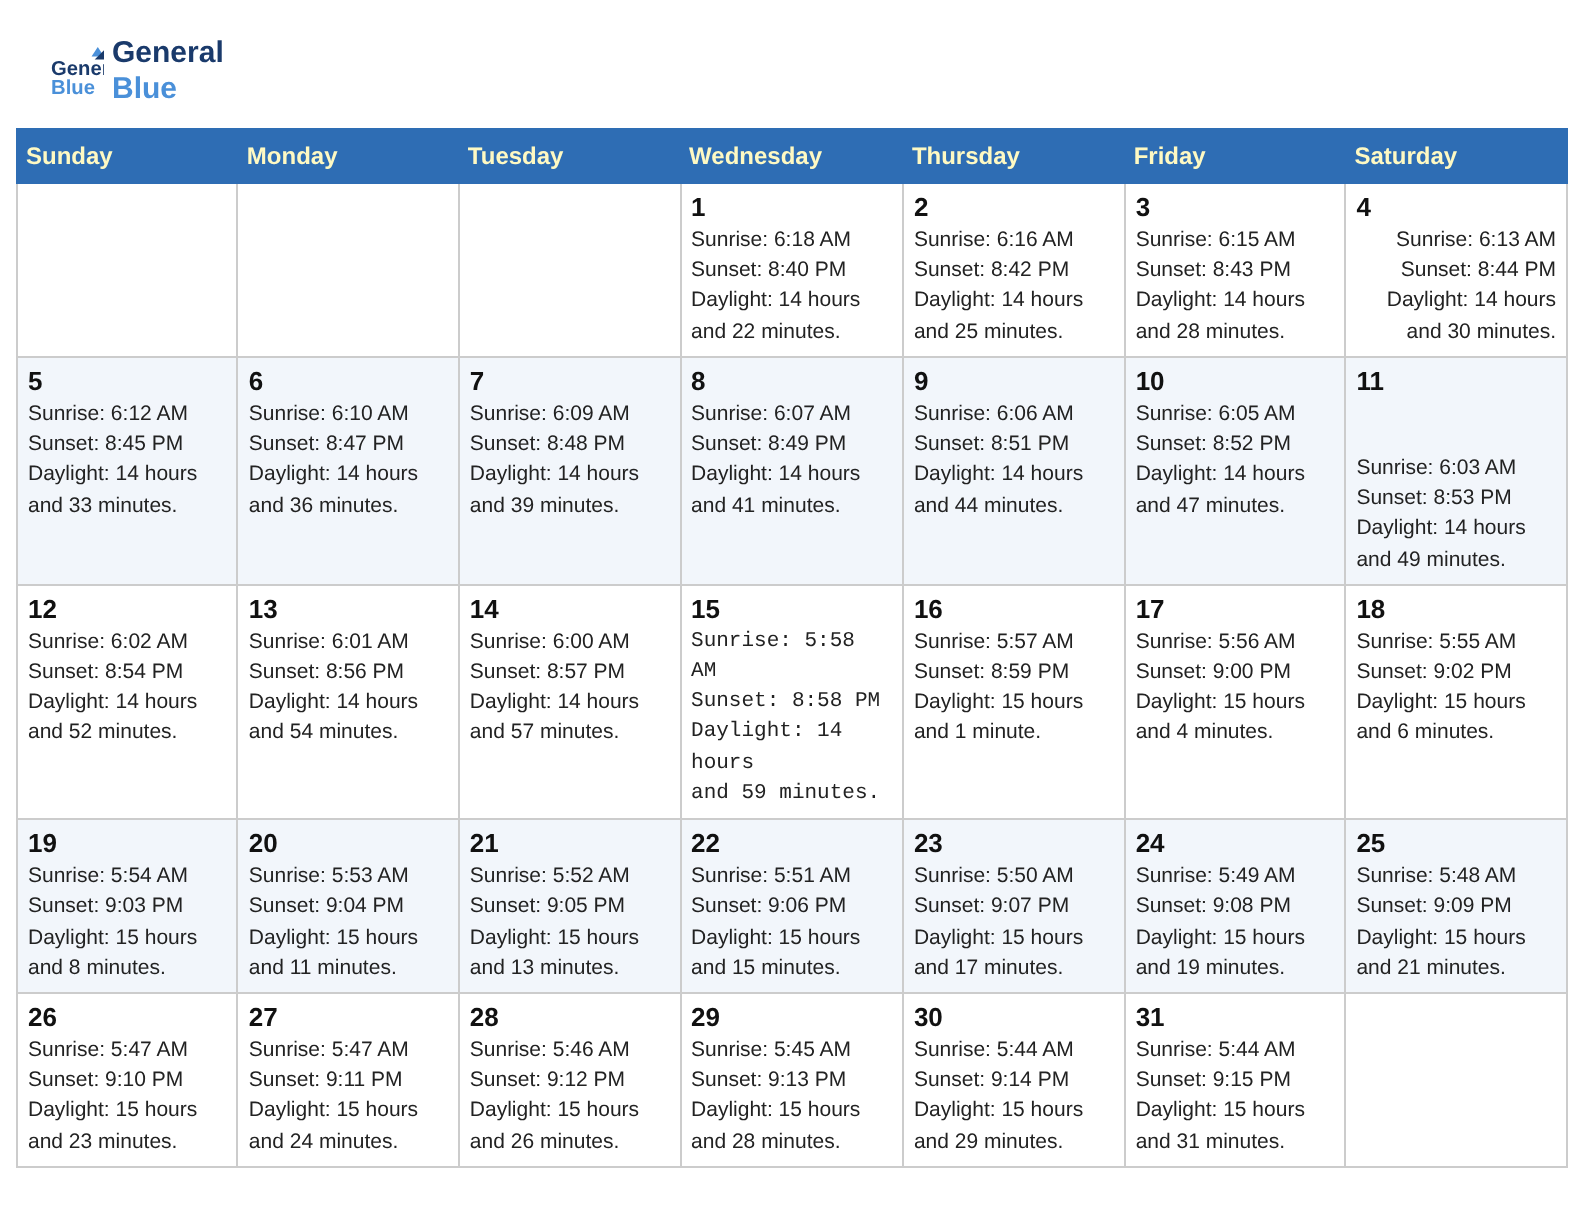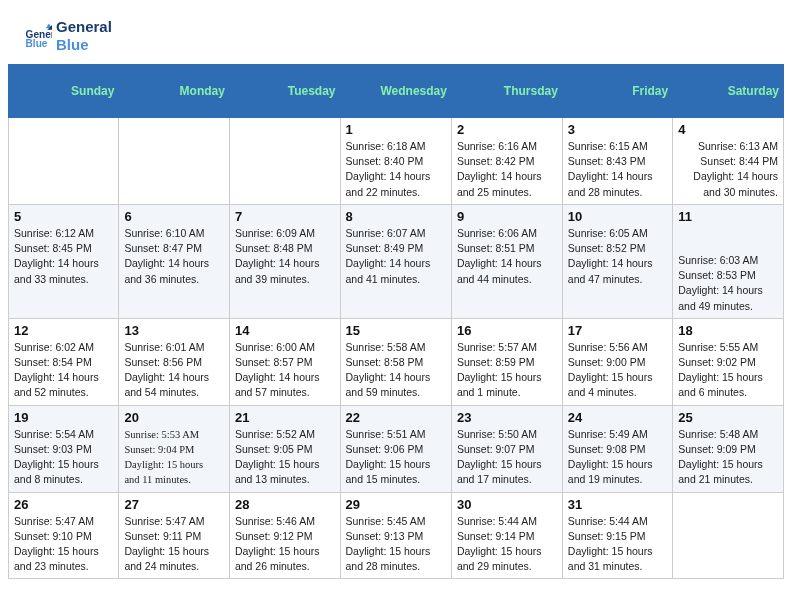--- a/index.html
+++ b/index.html
@@ -43,25 +43,25 @@
       border-collapse: collapse;
       margin: 0 0 0 0;
       padding: 0 8px;
       font-size: 11px;
     }
     .calendar-wrapper {
       padding: 0 8px 8px 8px;
     }
     .calendar th {
       background: #2e6db4;
-      color: #86efac;
+      color: #fef9c3;
       font-size: 12px;
       font-weight: bold;
-      padding: 19px 4px;
-      text-align: right;
+      padding: 6px 4px;
+      text-align: left;
       border: 1px solid #2e6db4;
     }
     .calendar td {
       vertical-align: top;
       border: 1px solid #ccc;
       padding: 4px 5px;
       width: 113px;
       min-height: 80px;
       background: #fff;
     }
@@ -222,21 +222,21 @@
           </td>
           <td>
             <div class="day-num">14</div>
             <div class="day-info" style="white-space: pre-line;">Sunrise: 6:00 AM
 Sunset: 8:57 PM
 Daylight: 14 hours
 and 57 minutes.</div>
           </td>
           <td>
             <div class="day-num">15</div>
-            <div class="day-info" style="white-space: pre-line;">Sunrise: 5:58 AM
+            <div class="day-info" style="white-space: pre-line; font-family: Liberation Mono, monospace;">Sunrise: 5:58 AM
 Sunset: 8:58 PM
 Daylight: 14 hours
 and 59 minutes.</div>
           </td>
           <td>
             <div class="day-num">16</div>
             <div class="day-info" style="white-space: pre-line;">Sunrise: 5:57 AM
 Sunset: 8:59 PM
 Daylight: 15 hours
 and 1 minute.</div>
@@ -259,21 +259,21 @@
         <tr>
           <td>
             <div class="day-num">19</div>
             <div class="day-info" style="white-space: pre-line;">Sunrise: 5:54 AM
 Sunset: 9:03 PM
 Daylight: 15 hours
 and 8 minutes.</div>
           </td>
           <td>
             <div class="day-num">20</div>
-            <div class="day-info" style="white-space: pre-line; font-family: Liberation Serif, serif;">Sunrise: 5:53 AM
+            <div class="day-info" style="white-space: pre-line;">Sunrise: 5:53 AM
 Sunset: 9:04 PM
 Daylight: 15 hours
 and 11 minutes.</div>
           </td>
           <td>
             <div class="day-num">21</div>
             <div class="day-info" style="white-space: pre-line;">Sunrise: 5:52 AM
 Sunset: 9:05 PM
 Daylight: 15 hours
 and 13 minutes.</div>

